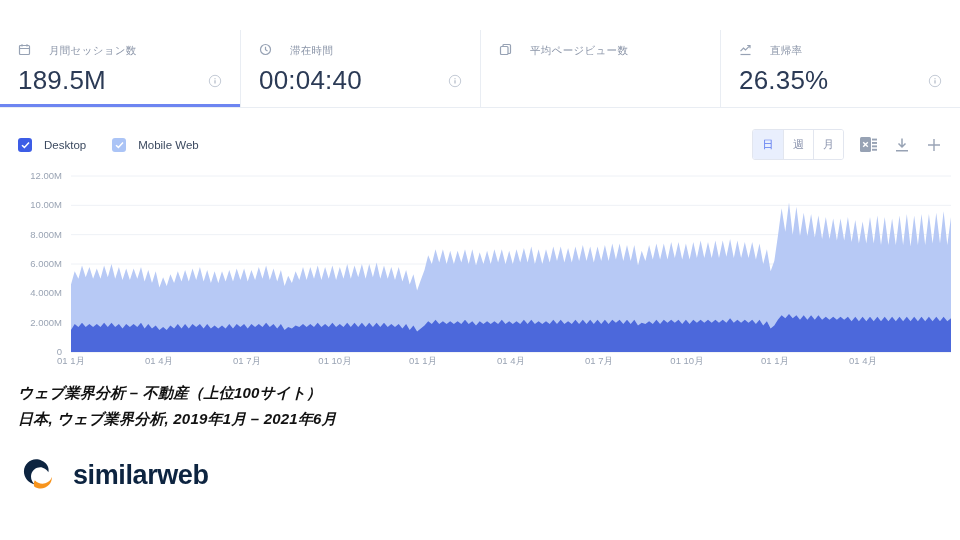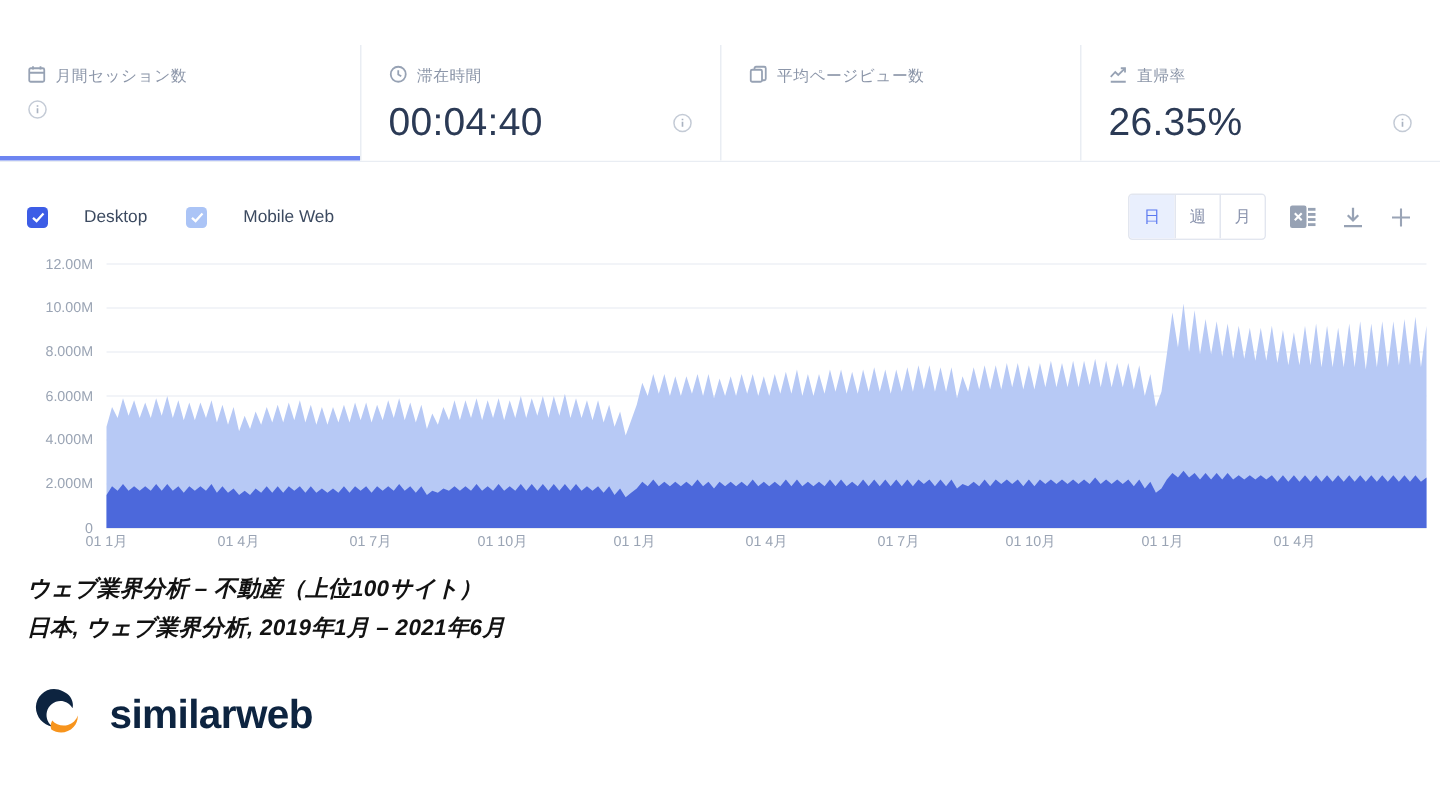--- a/index.html
+++ b/index.html
@@ -6,31 +6,31 @@
   html,body { width:960px; height:540px; background:#ffffff; overflow:hidden;
               font-family:"Liberation Sans", sans-serif; }
   .stage { position:relative; width:960px; height:540px; background:#fff; }
 
   
   .metrics { position:absolute; top:30px; left:0; width:960px; height:78px;
              display:flex; border-bottom:1px solid #e9edf3; }
   .metric { width:240px; padding:13px 18px 0 18px; position:relative; cursor:pointer; background:#fff; }
   .metric + .metric { border-left:1px solid #e9edf3; }
   .metric.active { box-shadow: inset 0 -3px 0 #6d85f1; }
-  .m-label { display:flex; align-items:center; gap:6px; font-size:10.5px; color:#8c96a9; letter-spacing:.3px; }
+  .m-label { display:flex; align-items:center; gap:18px; font-size:10.5px; color:#8c96a9; letter-spacing:.3px; }
   .m-label svg { flex:0 0 auto; }
   .m-valrow { margin-top:7px; display:flex; align-items:center; justify-content:space-between; }
   .m-value { font-size:26px; color:#2b3a55; letter-spacing:.2px; }
   .info-ic { width:14px; height:14px; flex:0 0 auto; cursor:pointer; }
 
   
   .legendbar { position:absolute; top:129px; left:18px; width:924px; height:31px;
                display:flex; align-items:center; justify-content:space-between; }
   .legend-left { display:flex; align-items:center; gap:26px; }
-  .legend-item { display:flex; align-items:center; gap:24px; cursor:pointer; }
+  .legend-item { display:flex; align-items:center; gap:12px; cursor:pointer; }
   .cb { width:14px; height:14px; border-radius:3px; display:flex; align-items:center; justify-content:center; }
   .legend-label { font-size:11.5px; color:#3c4a60; }
   .controls { display:flex; align-items:center; gap:15px; }
   .seg { display:flex; border:1px solid #e2e6ef; border-radius:3px; overflow:hidden; }
   .seg button { width:30px; height:29px; background:#fff; border:none; font-size:11px;
                 color:#8a93ad; cursor:pointer; font-family:inherit; }
   .seg button + button { border-left:1px solid #e2e6ef; }
   .seg button.active { background:#e9effd; color:#5b79f0; }
   .tool { background:none; border:none; padding:0; cursor:pointer; line-height:0; }
 
@@ -54,20 +54,21 @@
       <div class="m-label">
         <span>
           <svg width="13" height="13" viewBox="0 0 13 13" fill="none" stroke="#97a2b4" stroke-width="1.2">
             <rect x="1.5" y="2.5" width="10" height="9" rx="1"></rect>
               <path d="M1.5 5.5h10M4 1.2v2.2M9 1.2v2.2"></path>
           </svg>
         </span>
         <span>月間セッション数</span>
       </div>
       <div class="m-valrow">
+        <span class="m-value">189.5M</span>
         <span class="info-ic">
           <svg width="14" height="14" viewBox="0 0 14 14" fill="none">
               <circle cx="7" cy="7" r="5.7" stroke="#c4cbd6"></circle>
               <path d="M7 6.2v3.3M7 4.2v1" stroke="#aab3c1" stroke-width="1.1"></path>
             </svg>
         </span>
       </div>
     </div>
 
     <div class="metric">

